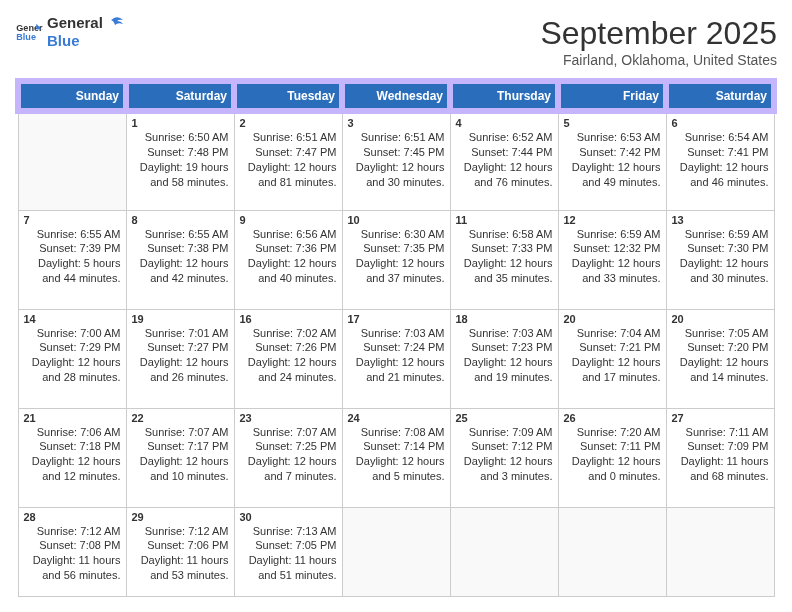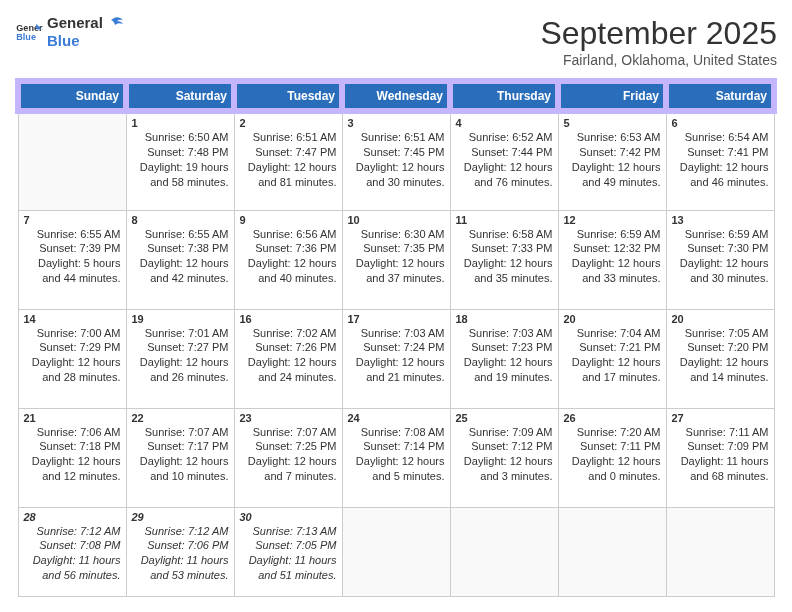--- a/index.html
+++ b/index.html
@@ -79,21 +79,20 @@
       text-align: right;
     }
     .empty-cell {
       background: #f9f9f9;
     }
     tr.week-row td {
       height: 88px;
     }
     tr.last-row td {
       height: 70px;
-      font-style: italic;
     }
   </style>
 </head>
 <body>
 
 <div class="page">
   <div class="header">
     <div class="logo">
       <svg class="logo-icon" viewBox="0 0 28 22" xmlns="http://www.w3.org/2000/svg">
         <text x="0" y="10" font-size="10" font-weight="bold" fill="#333">General</text>

